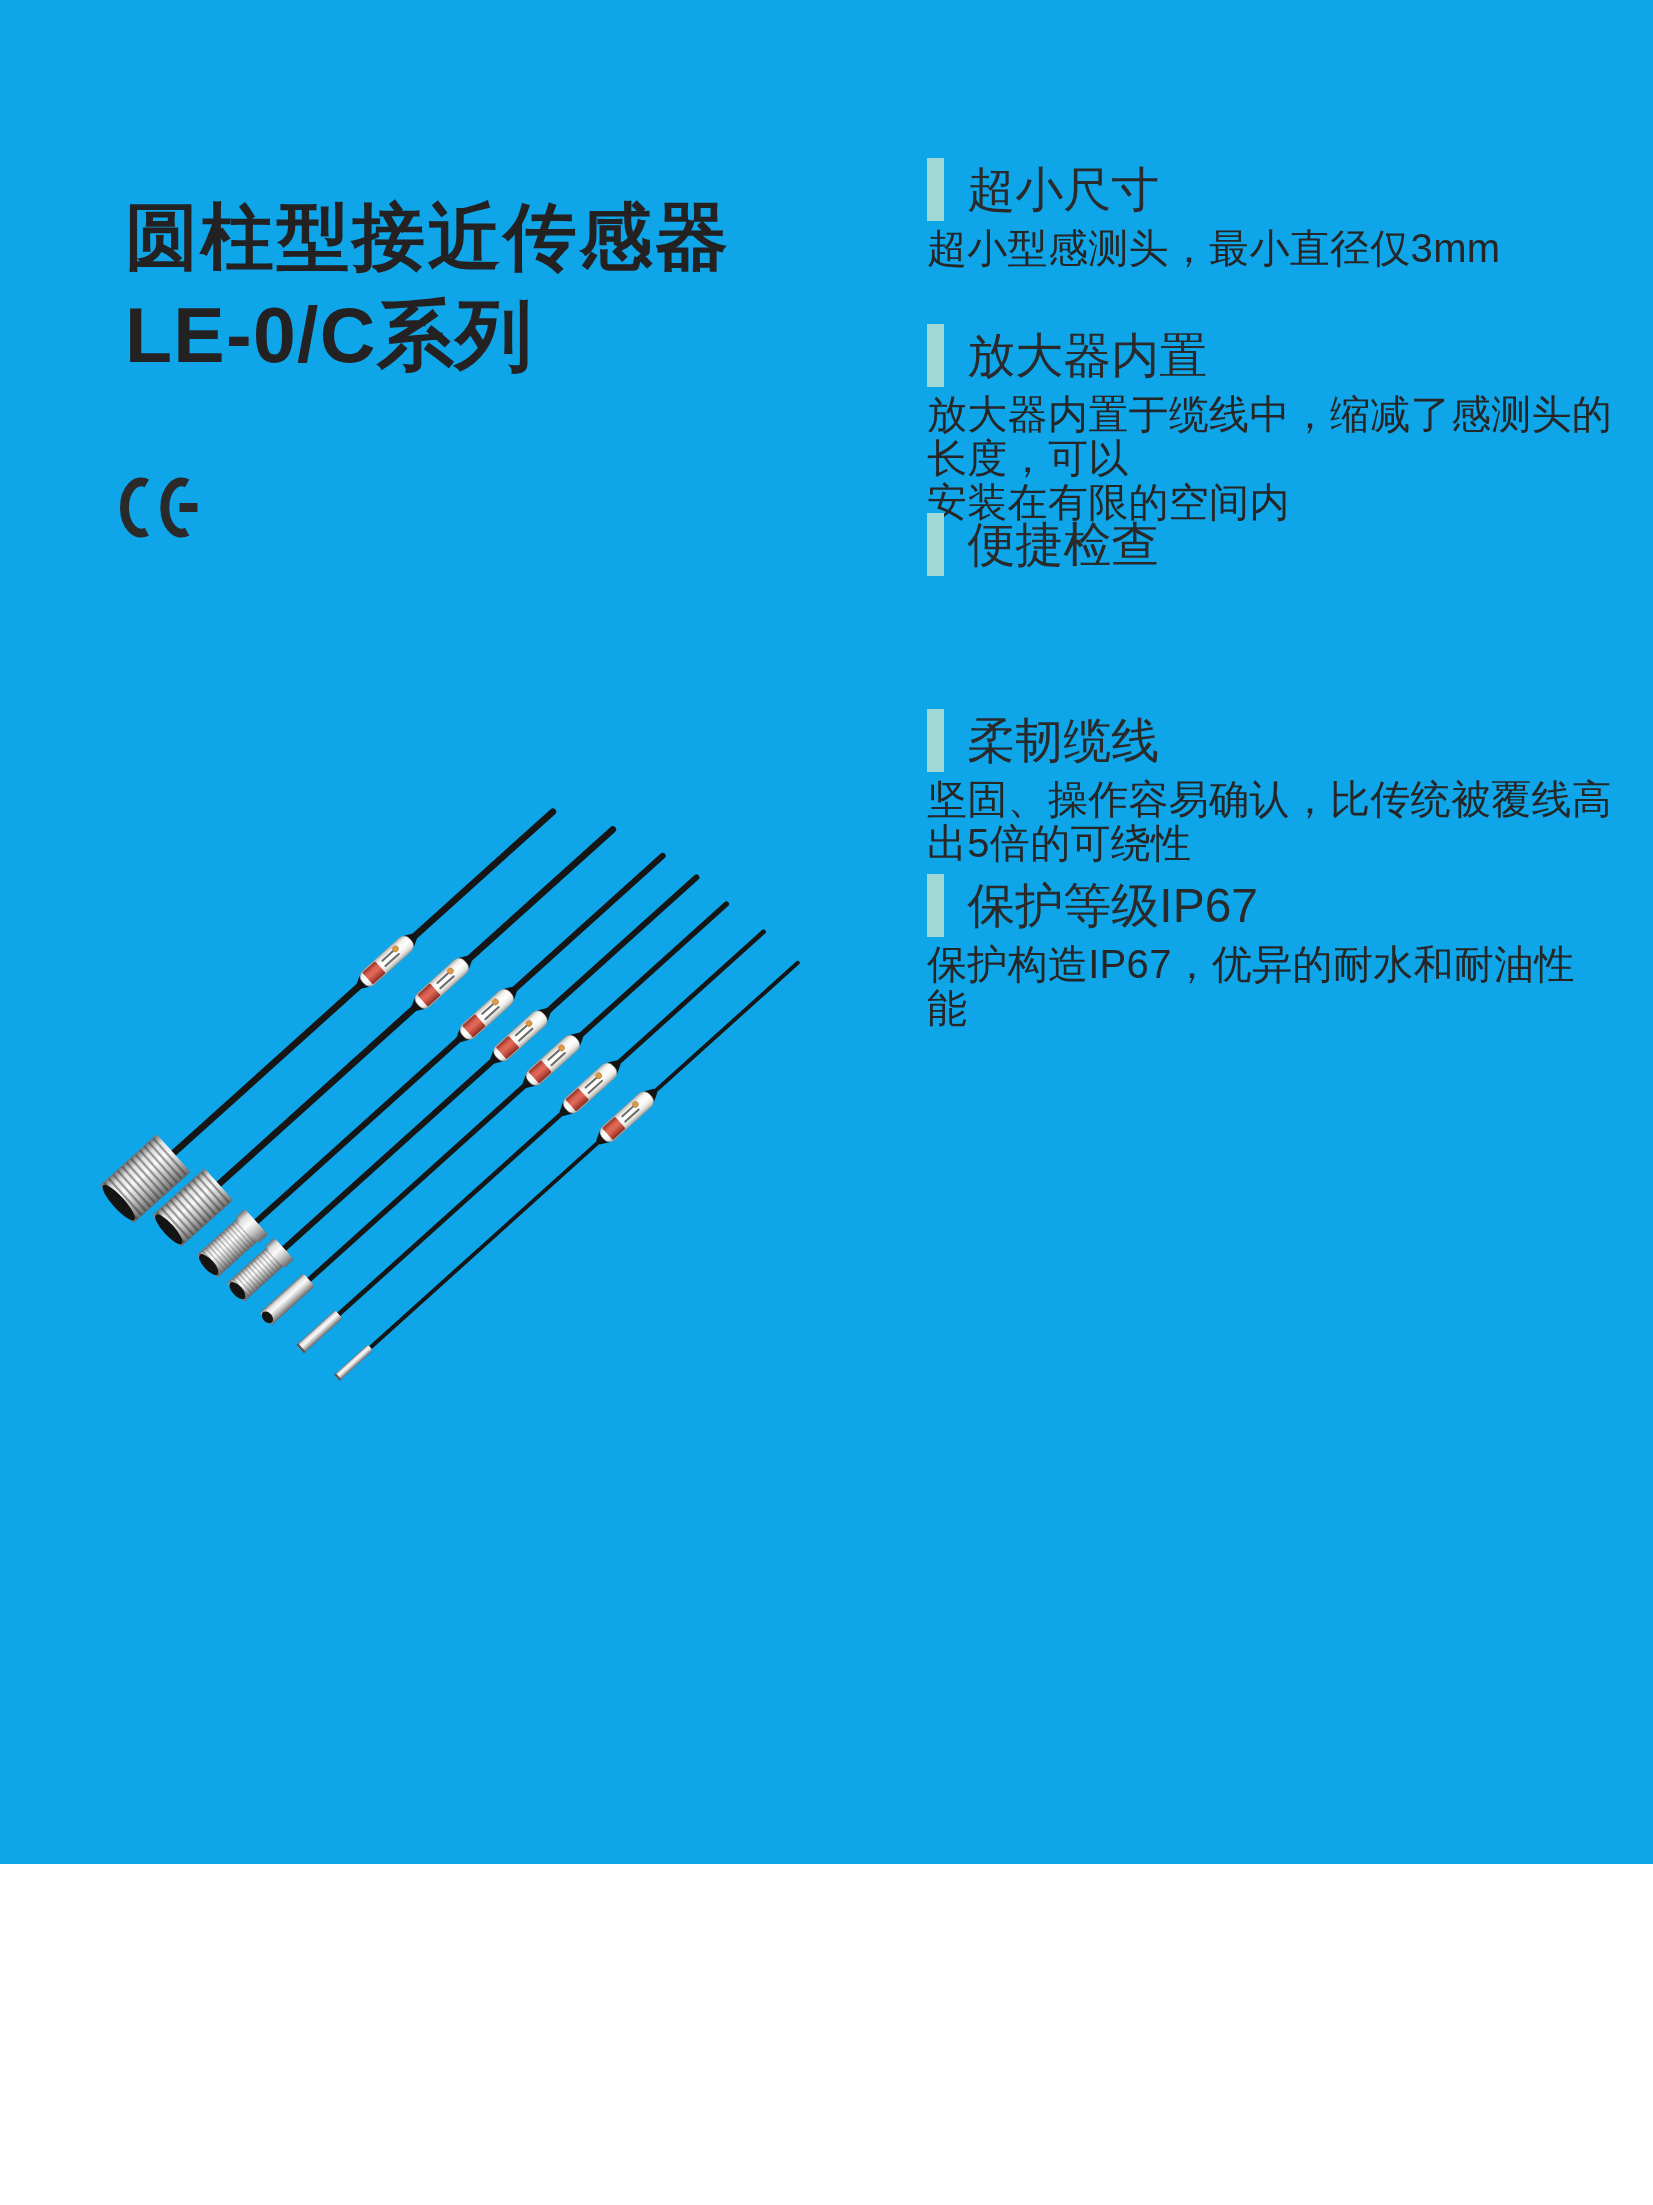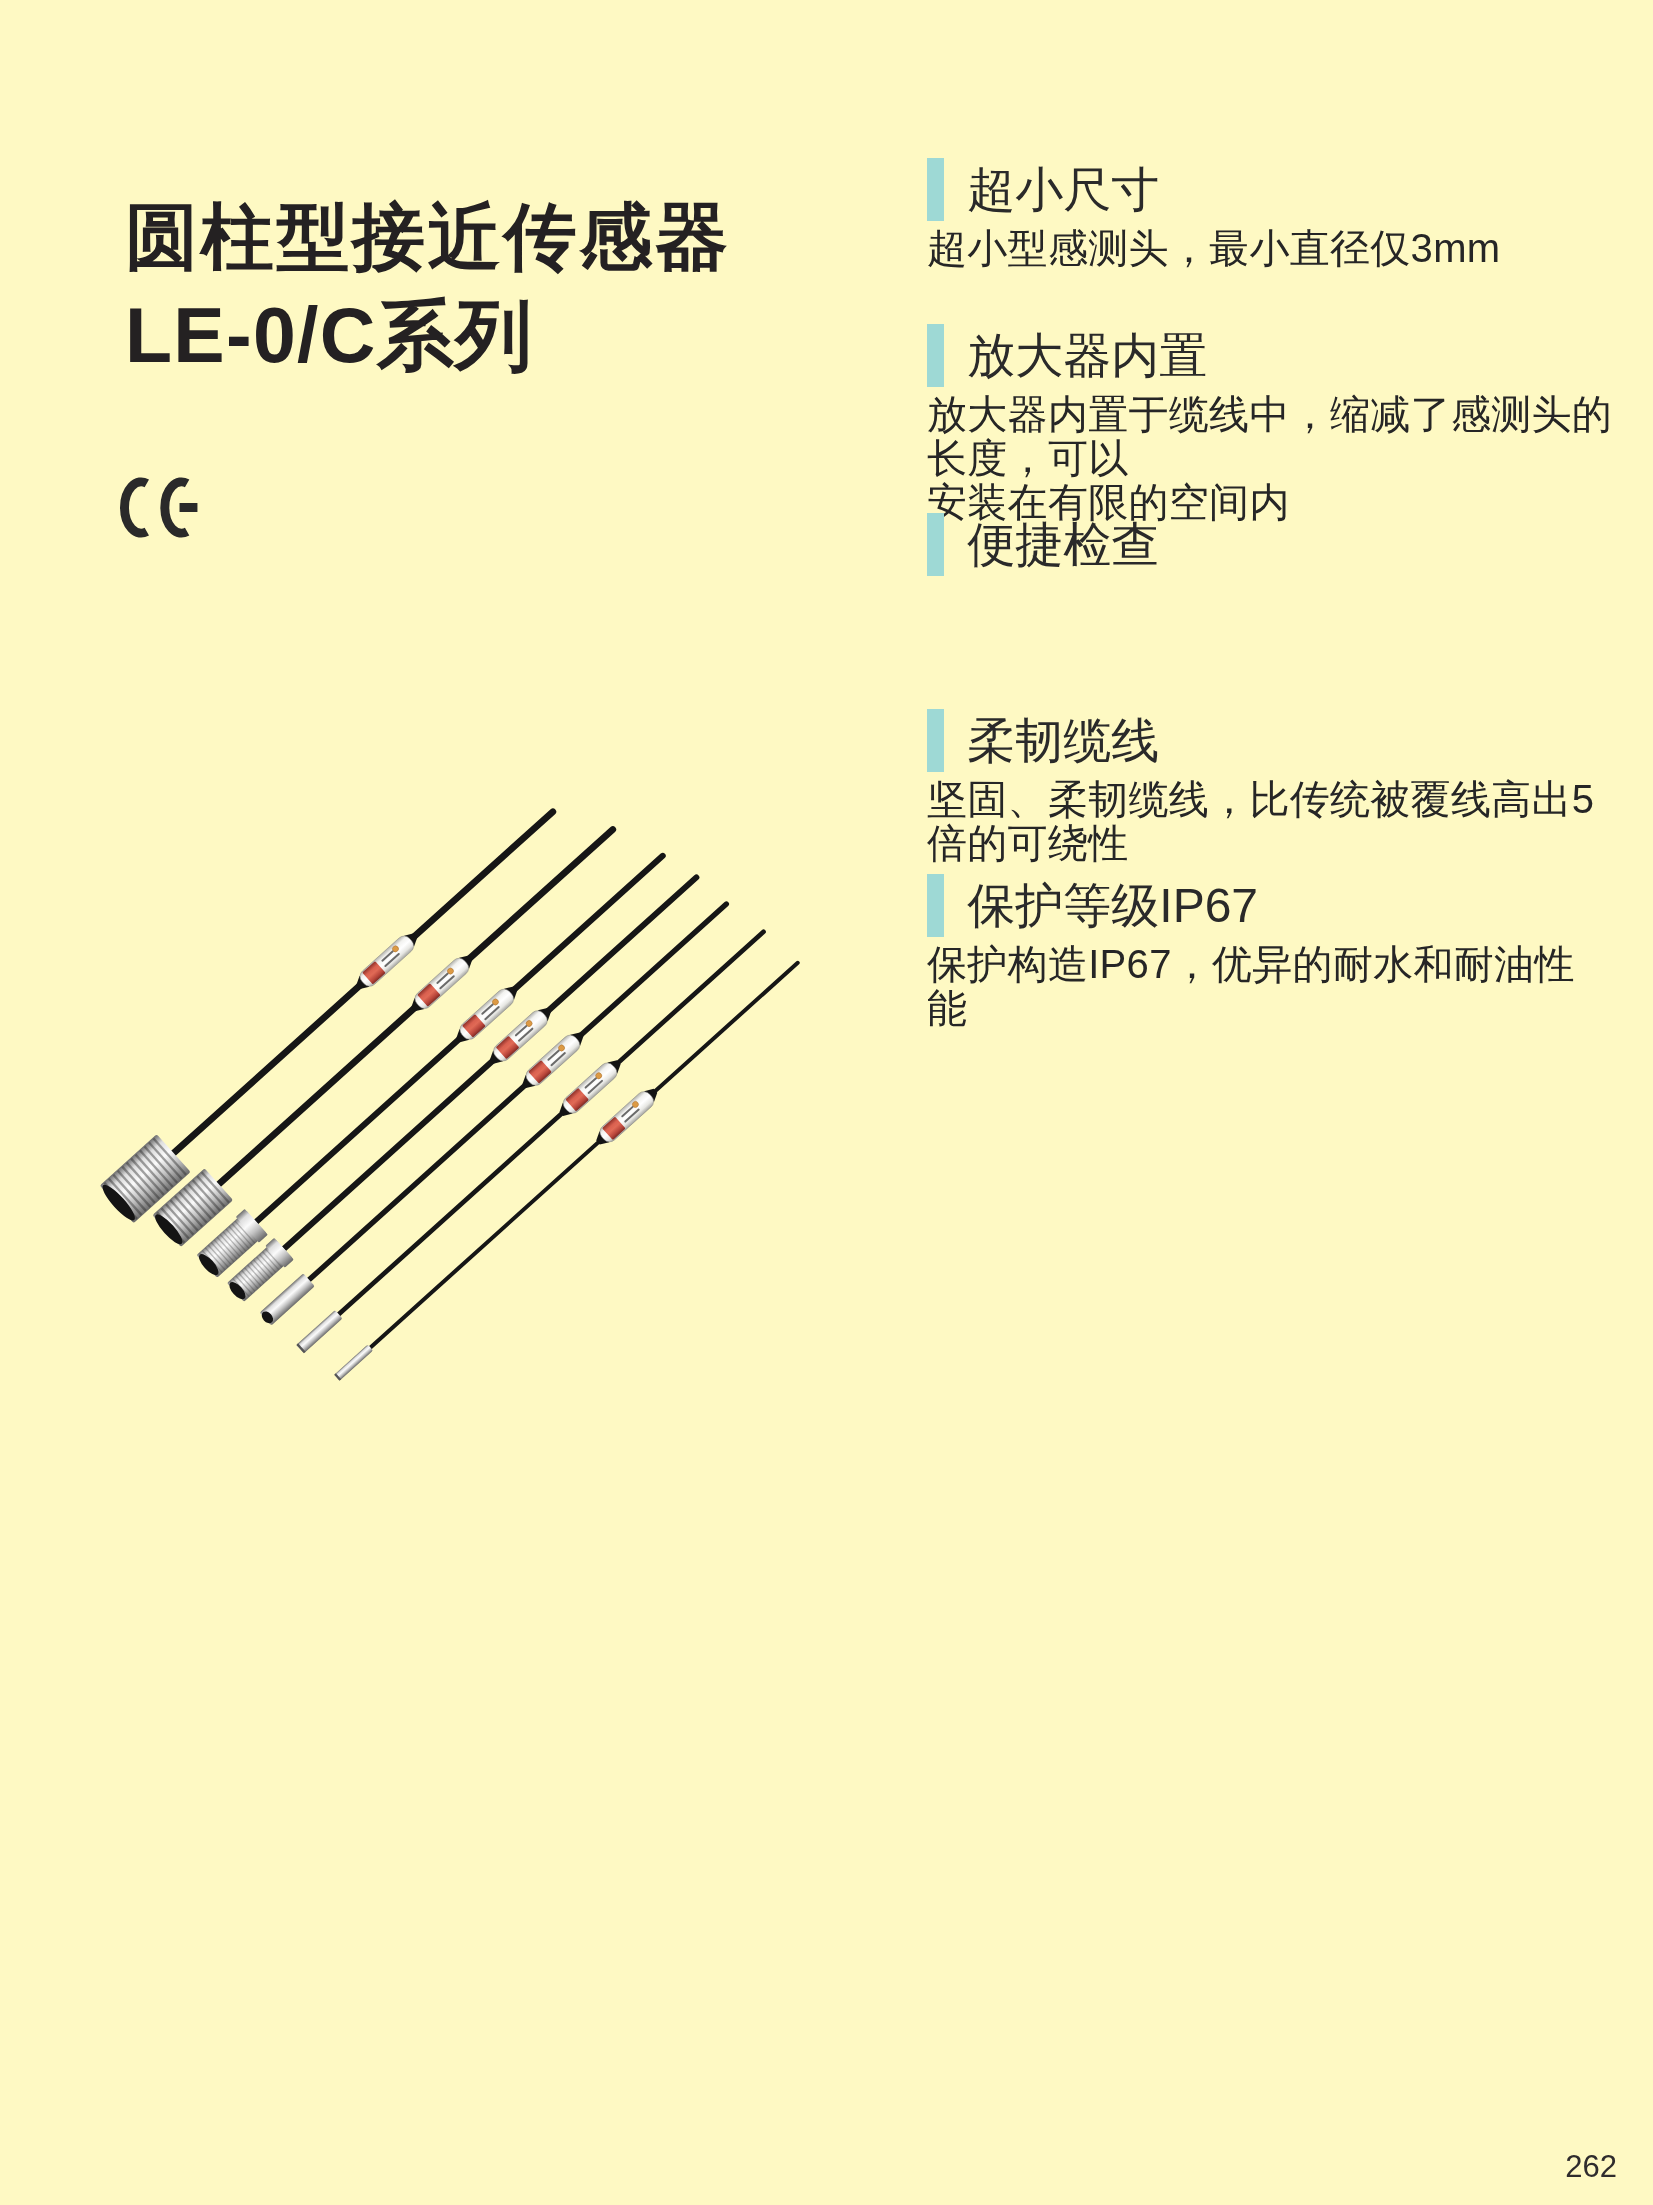--- a/index.html
+++ b/index.html
@@ -1,17 +1,17 @@
 <!DOCTYPE html>
 <html style="--accent: #9ed9d5;font-size:10.7px"><head>
 <meta charset="utf-8">
 <style>
   html,body{margin:0;padding:0;background:#ffffff;}
   .page{
-    position:relative;width:1654px;height:2205px;background:#fef9c3;
+    position:relative;width:1654px;height:1864px;background:#0ea5e9;
     font-family:"Liberation Sans","DejaVu Sans",sans-serif;overflow:hidden;
   }
   
   .left-panel{
     position:absolute;left:0;top:157px;width:827px;height:2049px;
     background:linear-gradient(180deg,
       #fcfdfd 0%, #eef6f5 18%, #d9eeec 38%,
       #c3e6e4 56%, #aeded b 0%, #b0dfdc 74%, #9fd9d5 88%, #93d4d0 100%);
   }
   .title-block{position:absolute;left:125px;top:33px;}
@@ -250,21 +250,21 @@
       <span class="accent-bar"></span>
       <h3 class="feature-heading">便捷检查</h3>
     </div>
   </section>
 
   <section class="feature f4">
     <div class="feature-head">
       <span class="accent-bar"></span>
       <h3 class="feature-heading">柔韧缆线</h3>
     </div>
-    <p class="feature-body">坚固、柔韧缆线，比传统被覆线高出5倍的可绕性</p>
+    <p class="feature-body">坚固、操作容易确认，比传统被覆线高出5倍的可绕性</p>
   </section>
 
   <section class="feature f5">
     <div class="feature-head">
       <span class="accent-bar"></span>
       <h3 class="feature-heading">保护等级IP67</h3>
     </div>
     <p class="feature-body">保护构造IP67，优异的耐水和耐油性能</p>
   </section>
 

